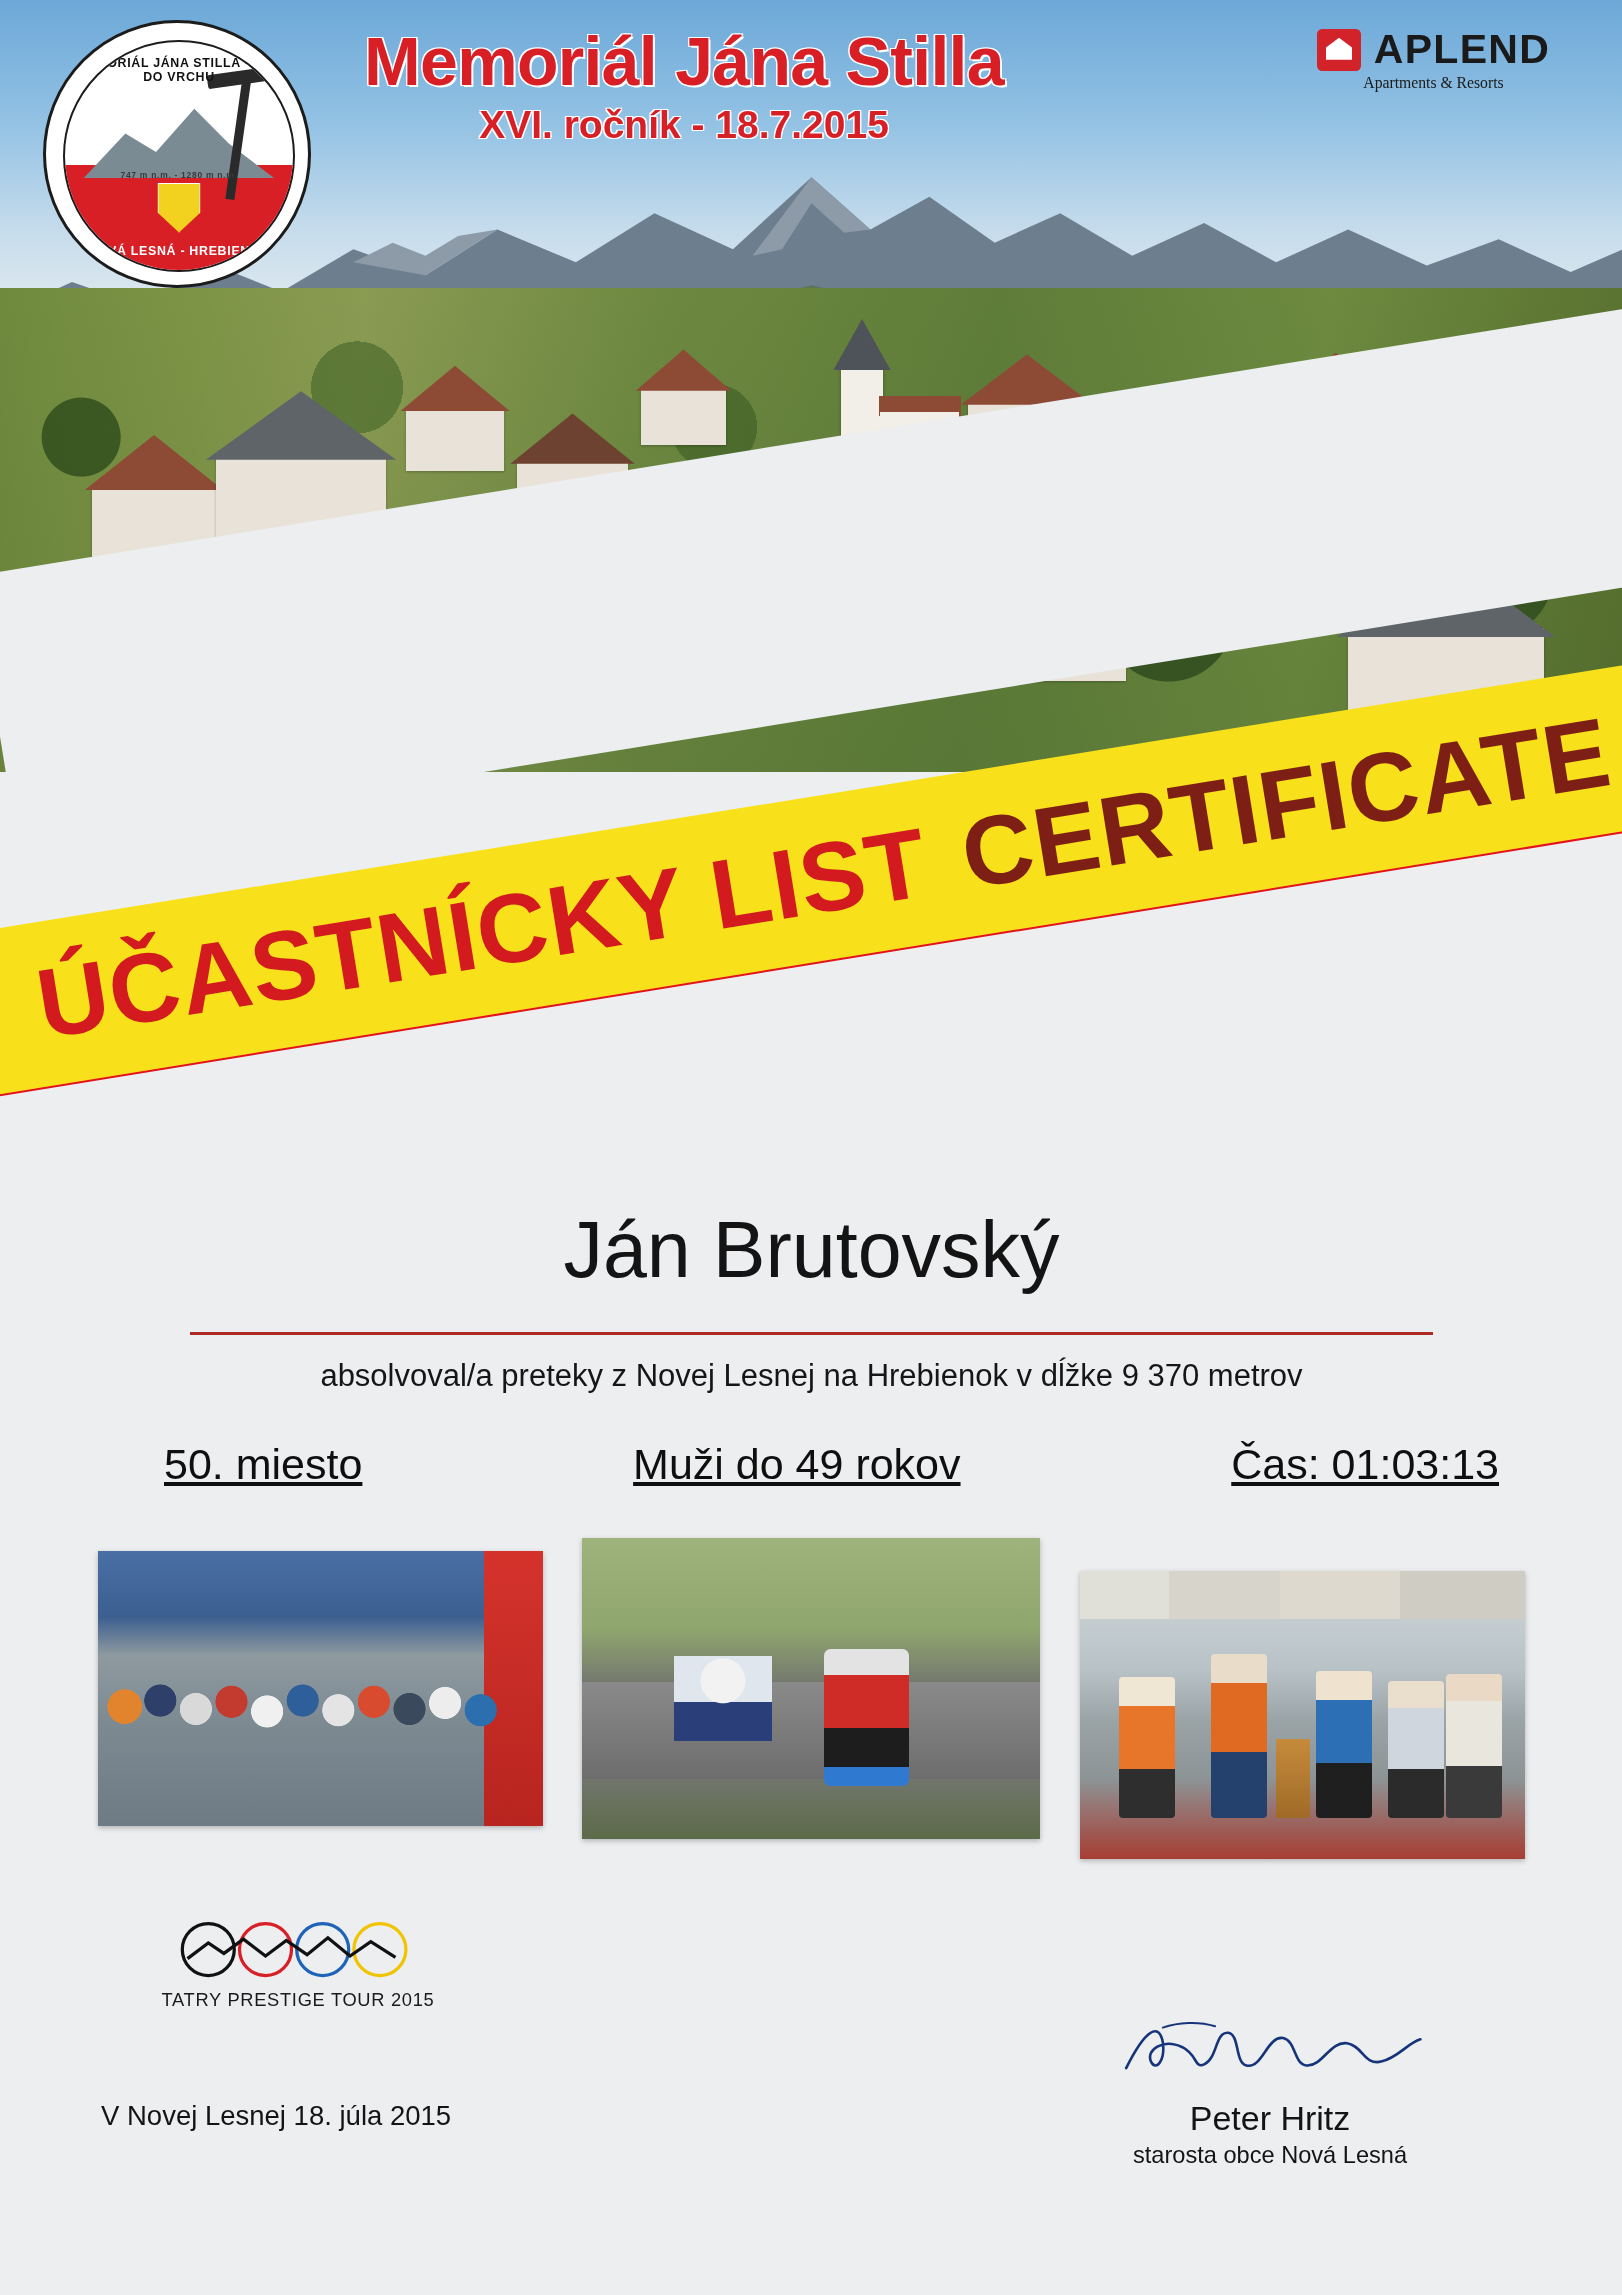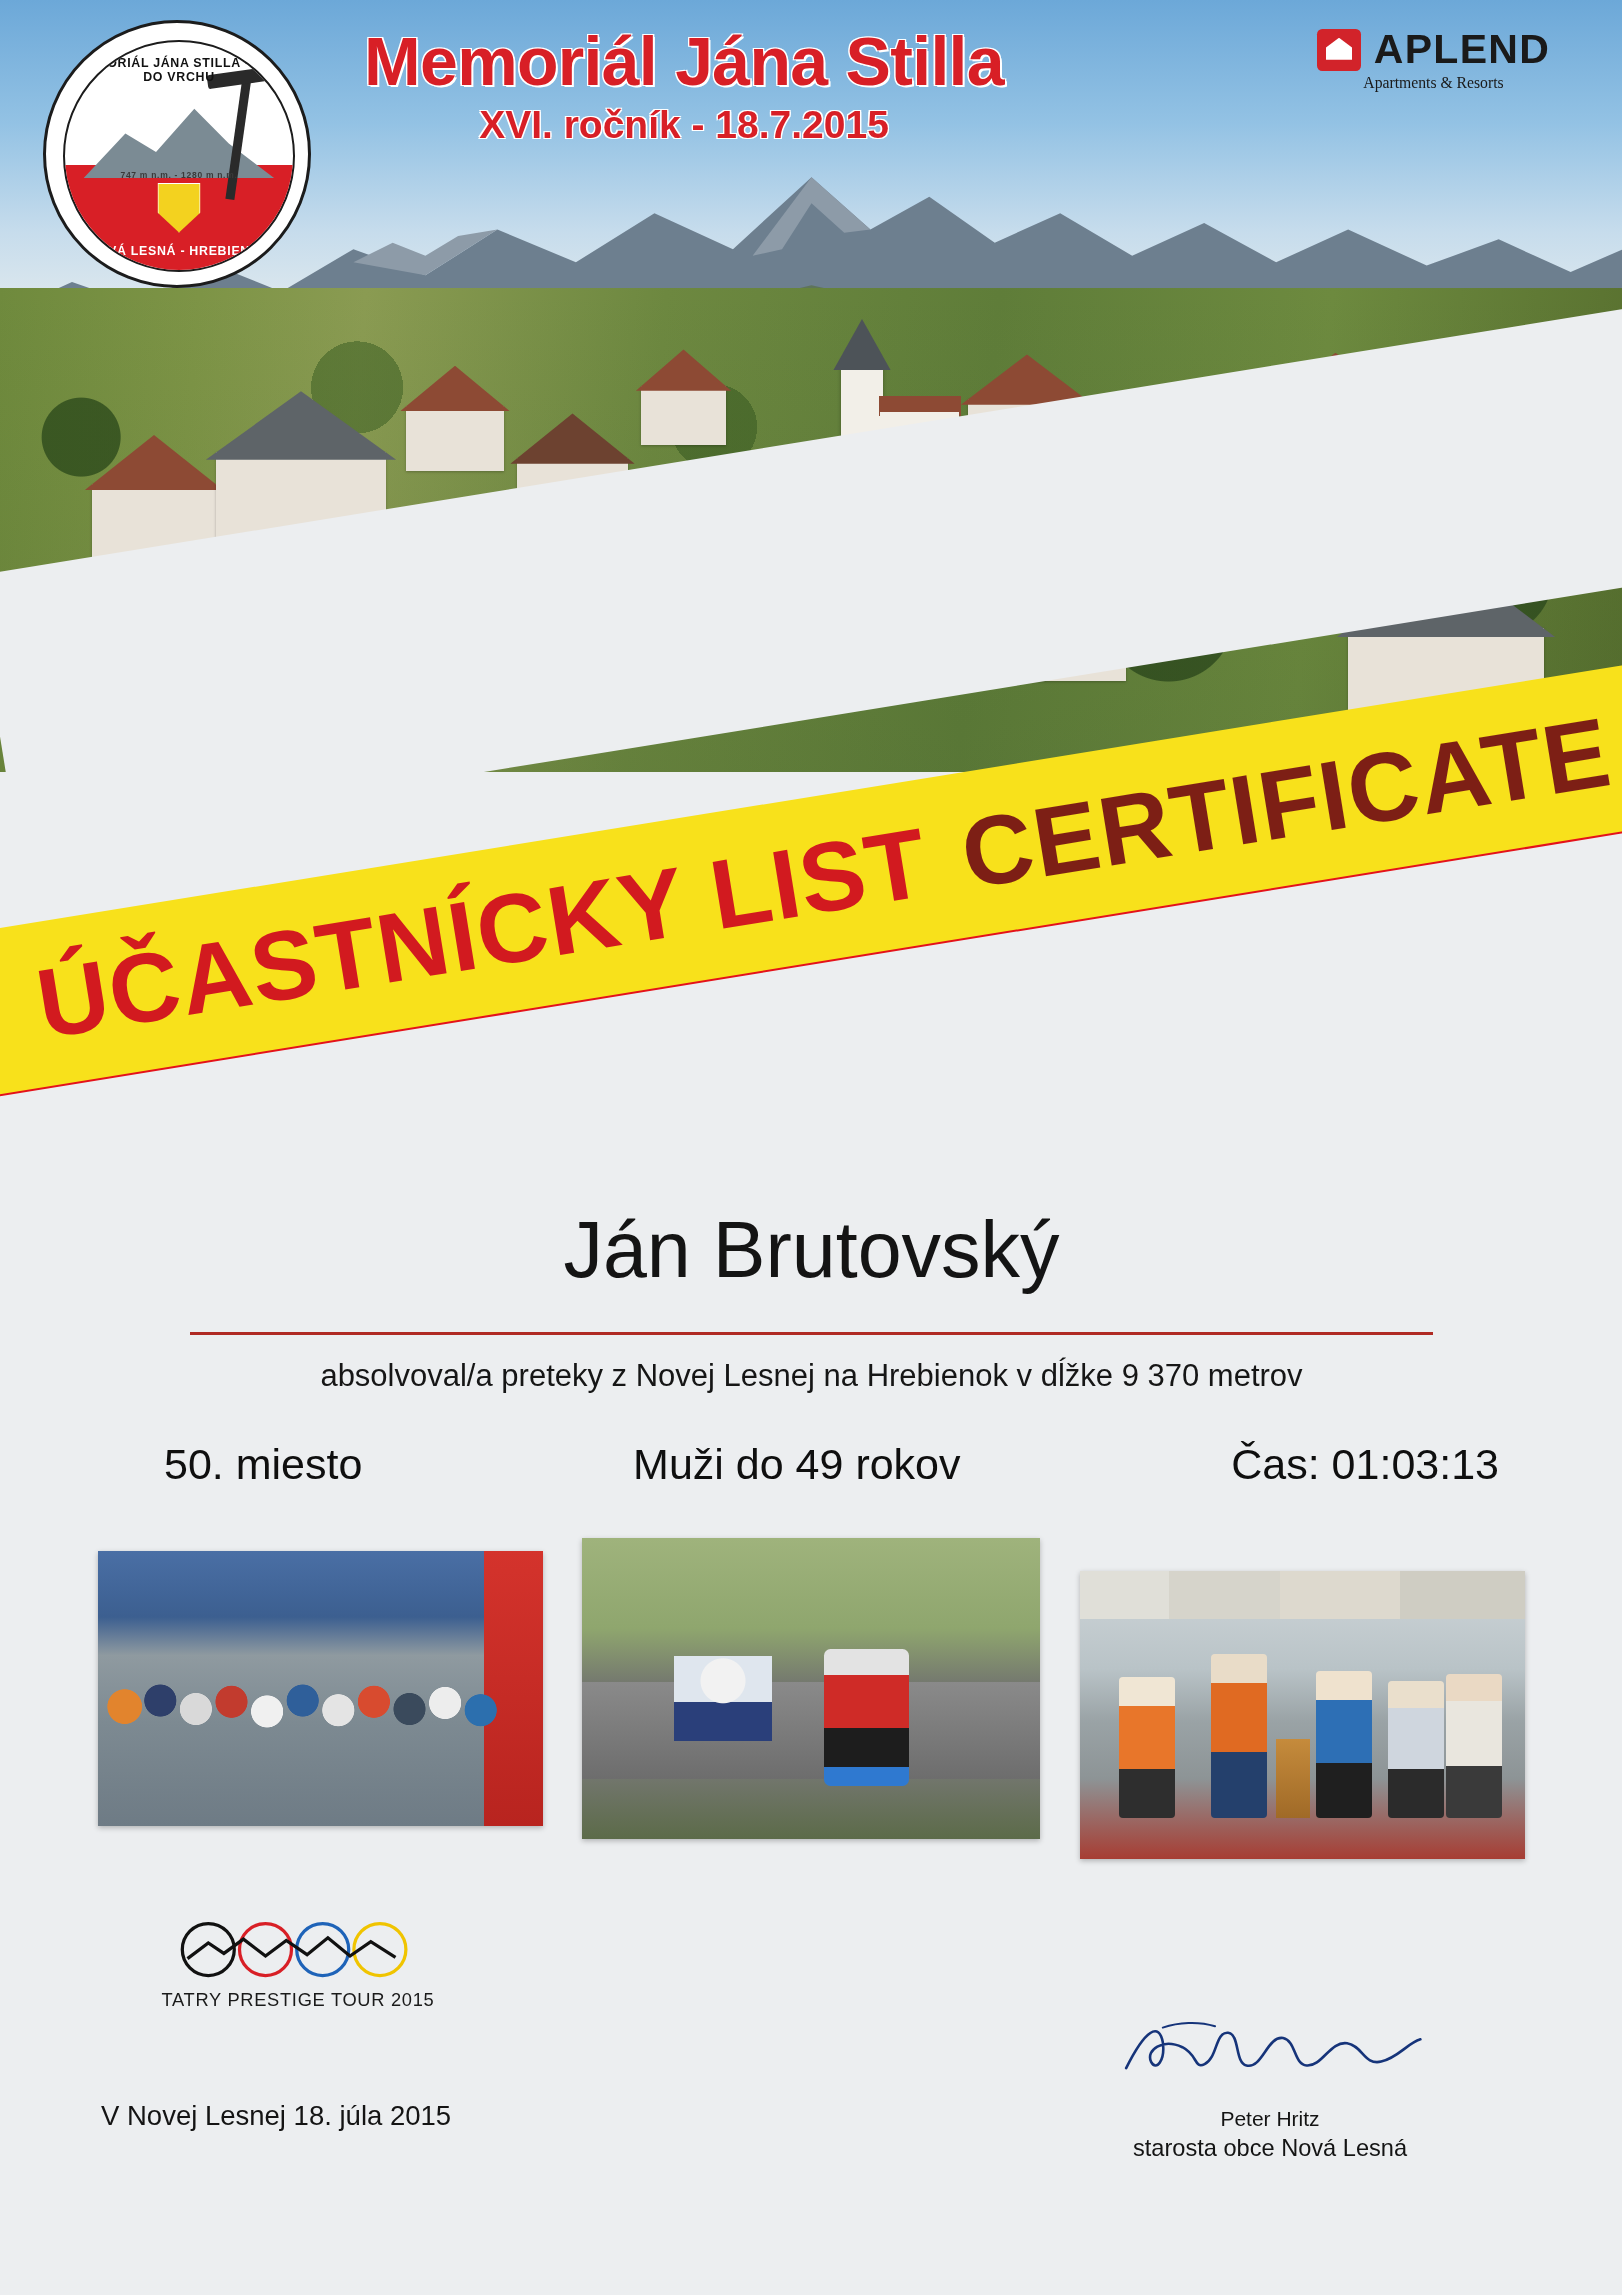--- a/index.html
+++ b/index.html
@@ -263,20 +263,21 @@
   }
   .results {
     position: absolute;
     left: 164px; top: 1440px;
     width: 1335px;
     display: flex;
     justify-content: space-between;
     align-items: baseline;
     font-size: 43px;
     color: #0f0f0f;
+    text-decoration: underline;
   }
 
   
   .strip {
     position: absolute;
     left: 98px; top: 1538px;
     width: 1427px; height: 340px;
   }
   .ph {
     position: absolute;
@@ -359,21 +360,21 @@
     font-size: 27.5px;
     color: #141414;
   }
   .signature {
     position: absolute;
     right: 111px; top: 2009px;
     width: 484px;
     text-align: center;
   }
   .sig-svg { width: 340px; height: 79px; }
-  .sig-name { font-size: 21px; color: #141414; margin-top: 17px; }
+  .sig-name { font-size: 34px; color: #141414; margin-top: 9px; }
   .sig-role { font-size: 23.6px; color: #141414; margin-top: 3.9px; }
 </style>
 </head>
 <body>
 
 <div class="page">
 
   <div class="header-photo">
     <div class="sky"></div>
 

